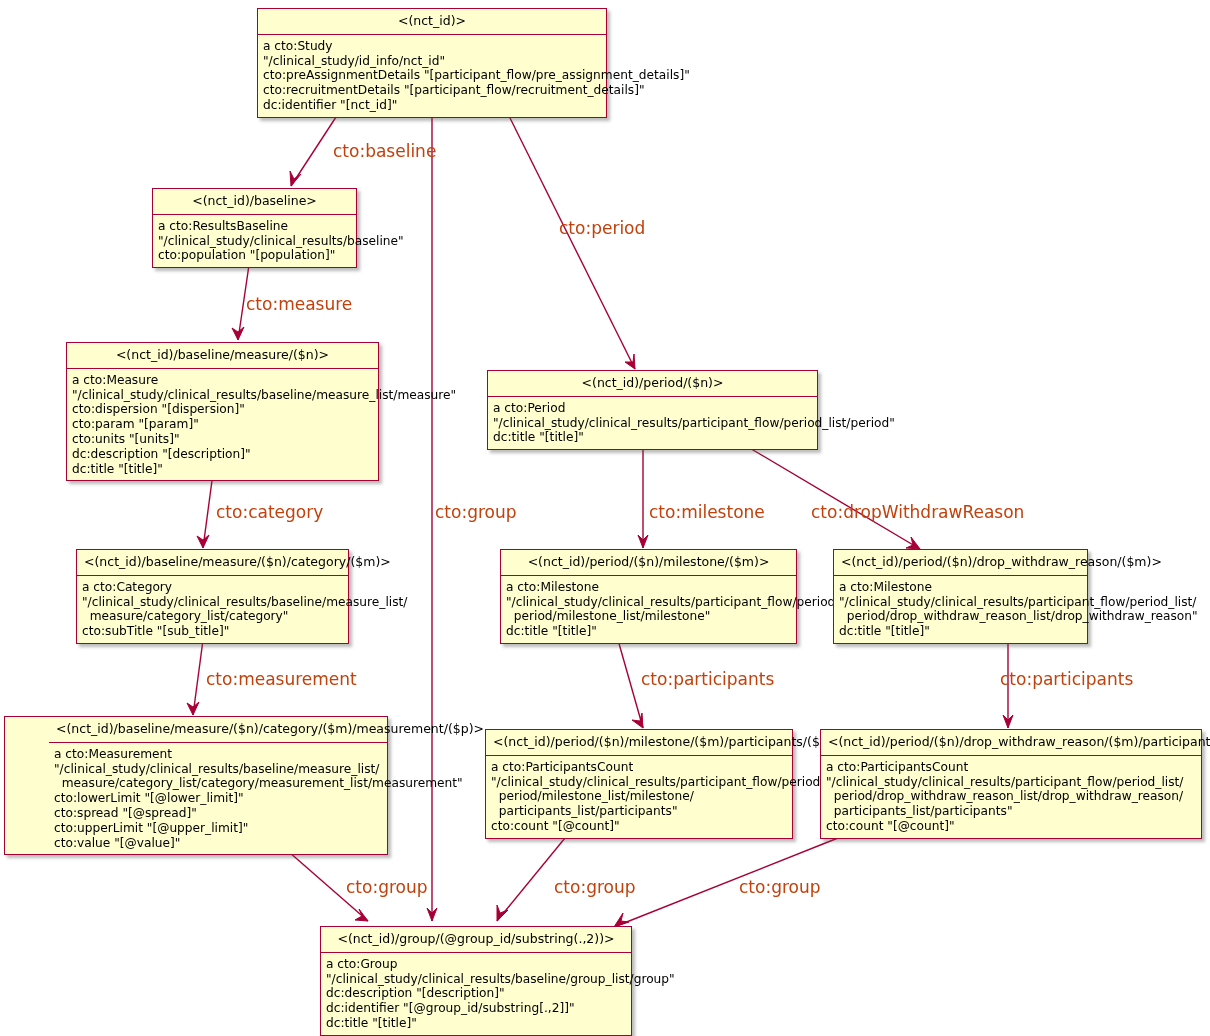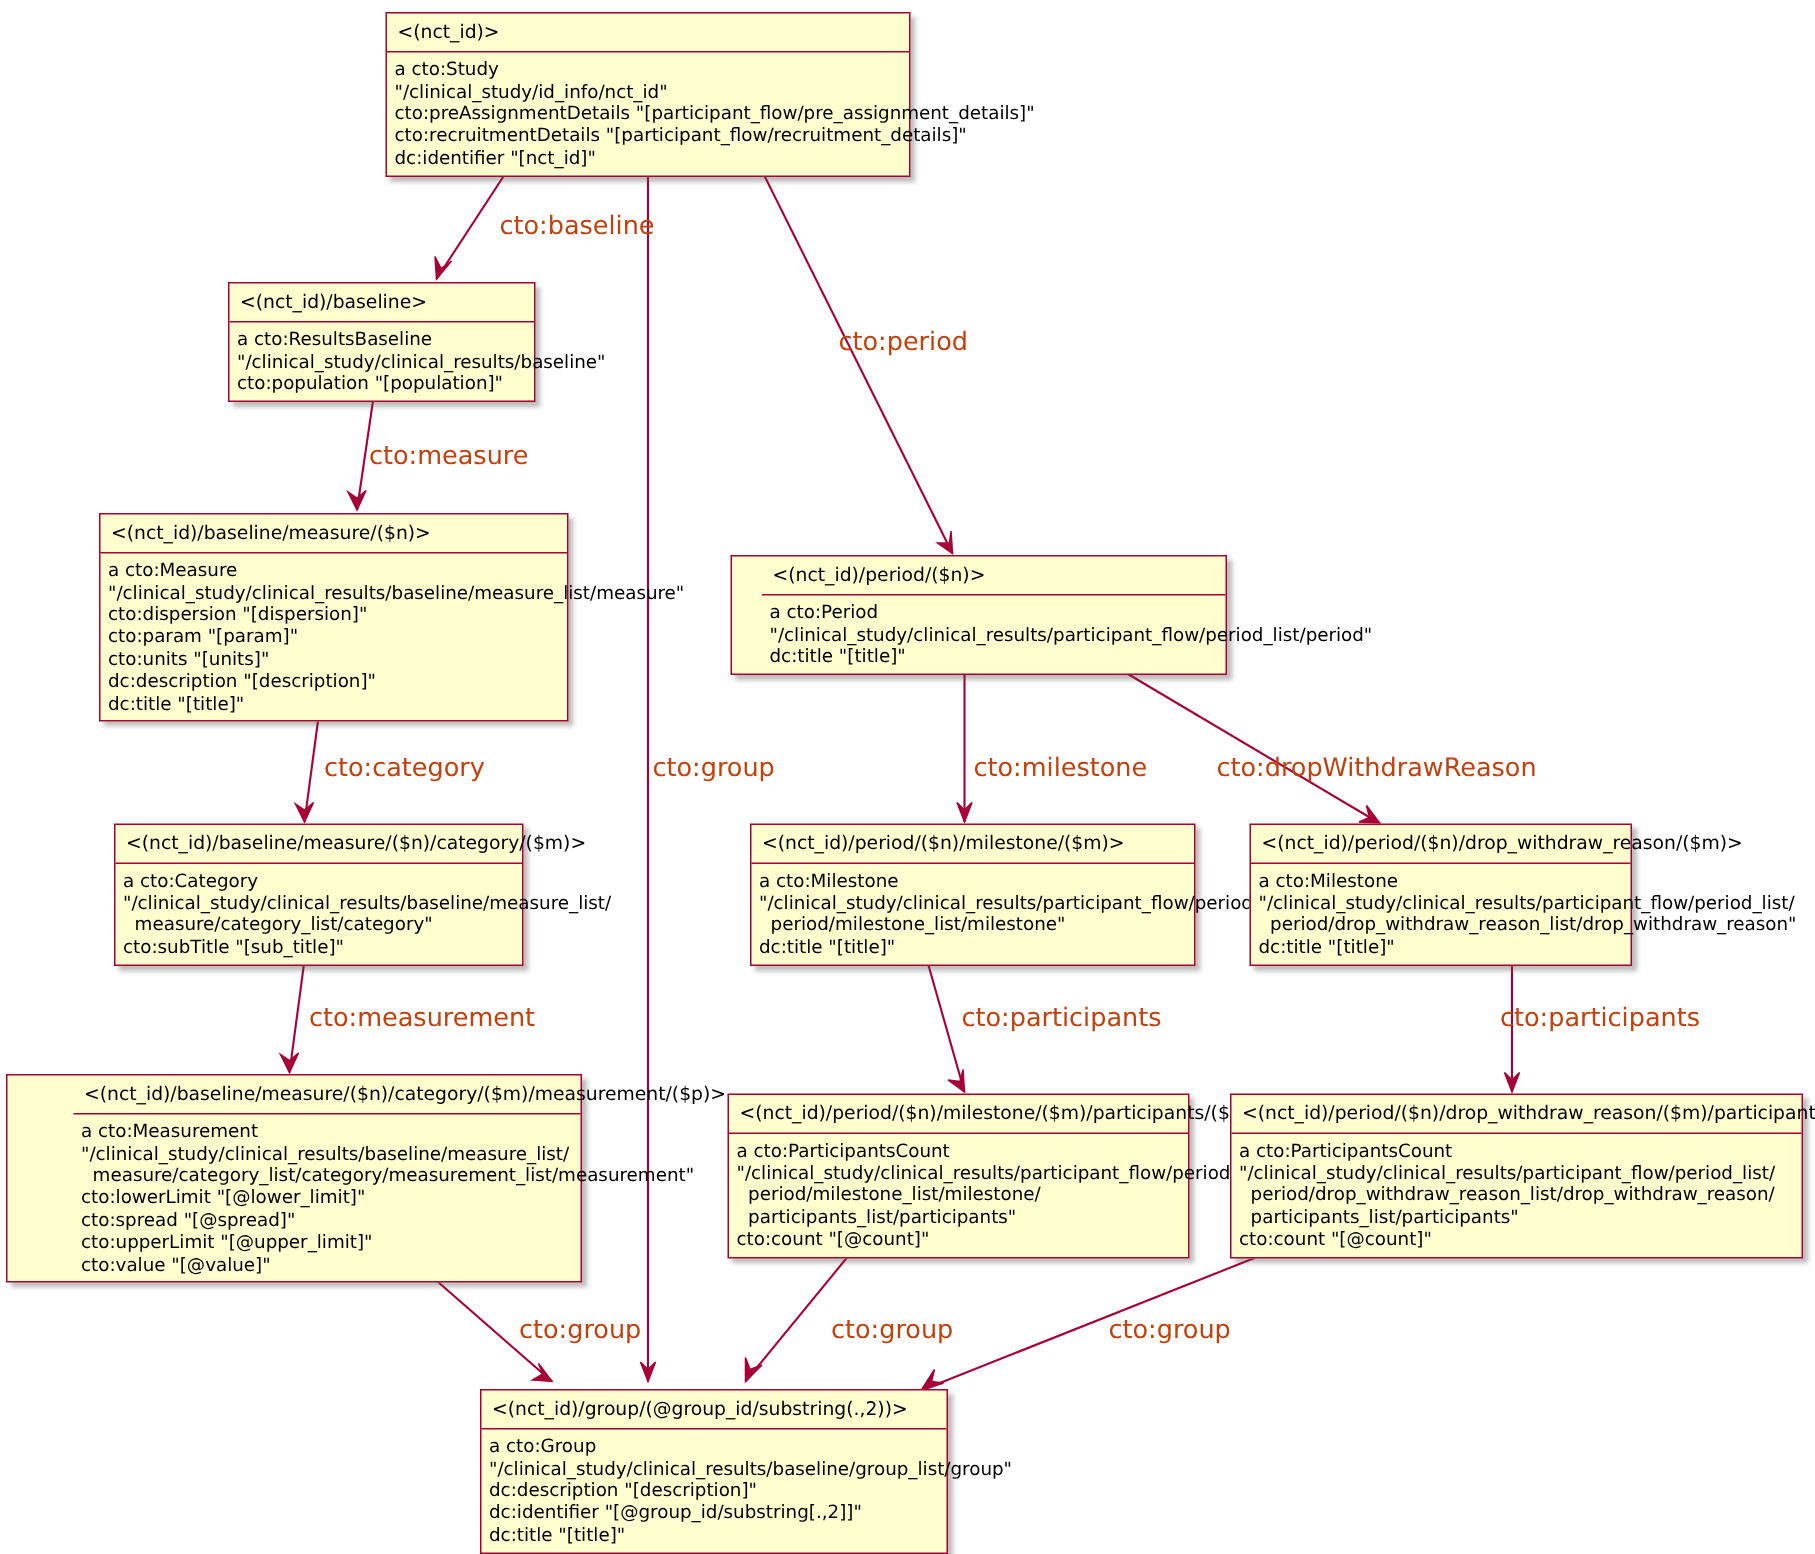--- a/index.html
+++ b/index.html
@@ -44,21 +44,21 @@
     line-height: 1;
   }
   .uml-node {
     position: absolute;
     background: #FEFECE;
     border: 1.3px solid #A80036;
     box-shadow: 3px 3px 3px rgba(80,80,80,0.38);
     box-sizing: border-box;
   }
   .node-title {
-    text-align: left;
+    text-align: center;
     font-size: 12.5px;
     color: #000000;
     padding: 5px 7px 5px 7px;
     border-bottom: 1.3px solid #A80036;
     line-height: 1.18;
     white-space: nowrap;
   }
   .node-body {
     font-size: 12.2px;
     color: #000000;
@@ -191,21 +191,21 @@
       <div class="ln">a cto:Measurement</div>
       <div class="ln">"/clinical_study/clinical_results/baseline/measure_list/</div>
       <div class="ln">  measure/category_list/category/measurement_list/measurement"</div>
       <div class="ln">cto:lowerLimit "[@lower_limit]"</div>
       <div class="ln">cto:spread "[@spread]"</div>
       <div class="ln">cto:upperLimit "[@upper_limit]"</div>
       <div class="ln">cto:value "[@value]"</div>
     </div>
   </div>
 
-  <div class="uml-node" id="node-period" style="left:487px; top:370px; width:331px;padding-left:20px;">
+  <div class="uml-node" id="node-period" style="left:487px; top:370px; width:331px;">
     <div class="node-title">&lt;(nct_id)/period/($n)&gt;</div>
     <div class="node-body">
       <div class="ln">a cto:Period</div>
       <div class="ln">"/clinical_study/clinical_results/participant_flow/period_list/period"</div>
       <div class="ln">dc:title "[title]"</div>
     </div>
   </div>
 
   <div class="uml-node" id="node-milestone" style="left:500px; top:549px; width:297px;">
     <div class="node-title">&lt;(nct_id)/period/($n)/milestone/($m)&gt;</div>

